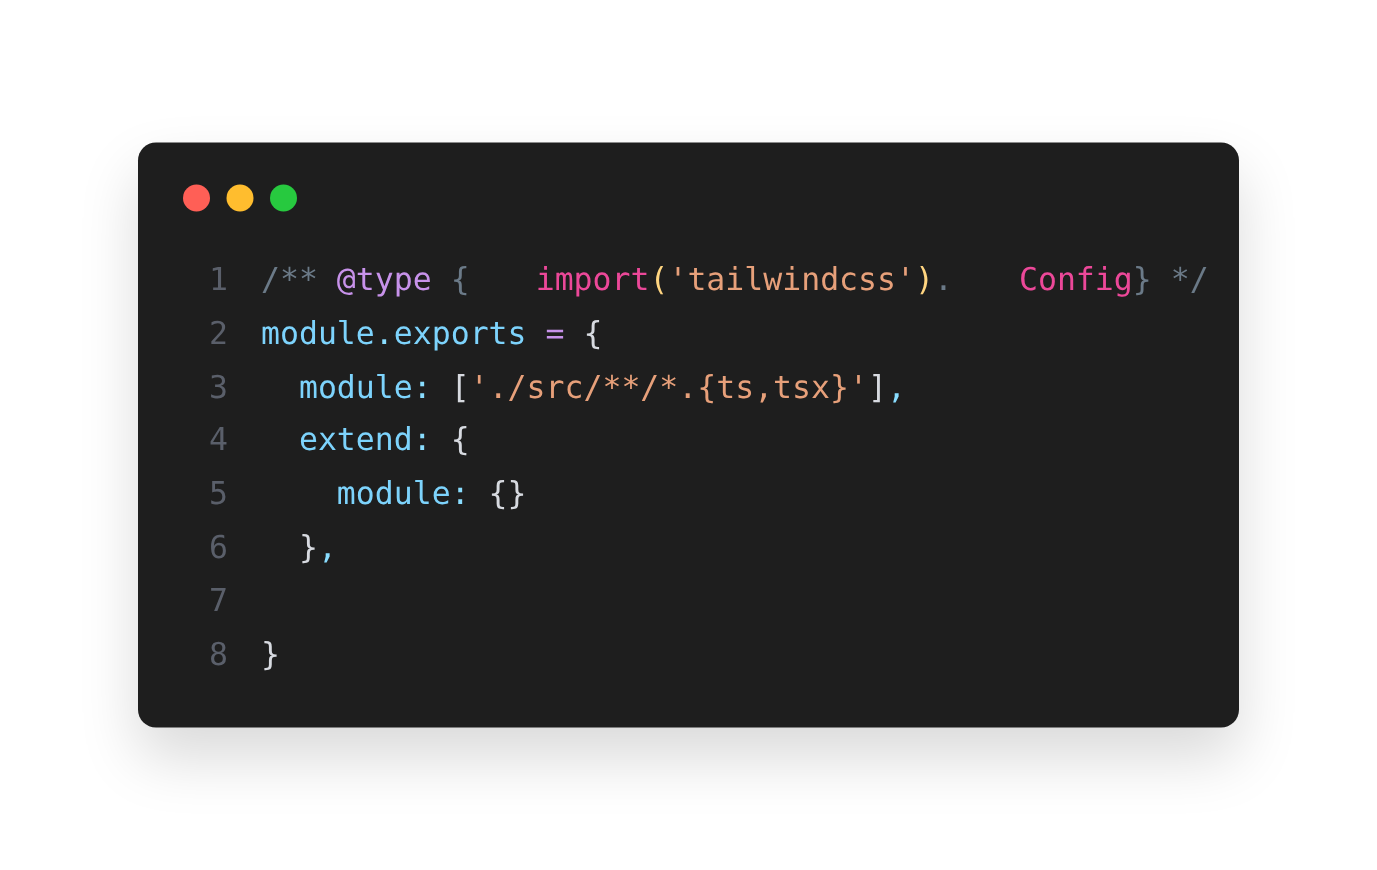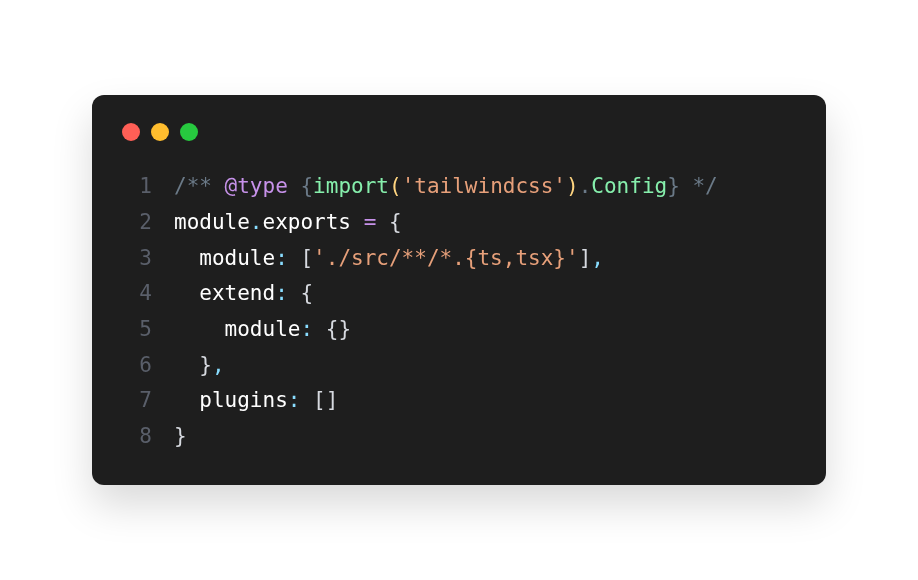--- a/index.html
+++ b/index.html
@@ -50,24 +50,24 @@
       text-align: right;
       margin-right: 22px;
       user-select: none;
       flex-shrink: 0;
     }
     .code-content {
       color: #d4d4d4;
     }
     .c-comment { color: #6b7a88; }
     .c-tag { color: #c792ea; }
-    .c-type { color: #86efac; }
+    .c-type { color: #ec4899; margin-left: 44px; }
     .c-punc { color: #89ddff; }
     .c-string { color: #e7a07a; text-align: right; }
-    .c-ident { color: #ffffff; }
+    .c-ident { color: #7dd3fc; }
     .c-brace { color: #d7dae0; }
     .c-paren { color: #ffd580; }
     .c-op { color: #c792ea; }
   </style>
 </head>
 <body>
 
 <div class="editor-window">
   <div class="window-controls">
     <div class="window-dot dot-red"></div>
@@ -101,21 +101,20 @@
       <span class="code-content"><span>    </span><span class="c-ident">module</span><span class="c-punc">: </span><span class="c-brace">{}</span></span>
     </div>
 
     <div class="code-line">
       <span class="line-number">6</span>
       <span class="code-content"><span>  </span><span class="c-brace">}</span><span class="c-punc">,</span></span>
     </div>
 
     <div class="code-line">
       <span class="line-number">7</span>
-      <span class="code-content"><span>  </span><span class="c-ident">plugins</span><span class="c-punc">: </span><span class="c-brace">[]</span></span>
     </div>
 
     <div class="code-line">
       <span class="line-number">8</span>
       <span class="code-content"><span class="c-brace">}</span></span>
     </div>
 
   </div>
 </div>
 

